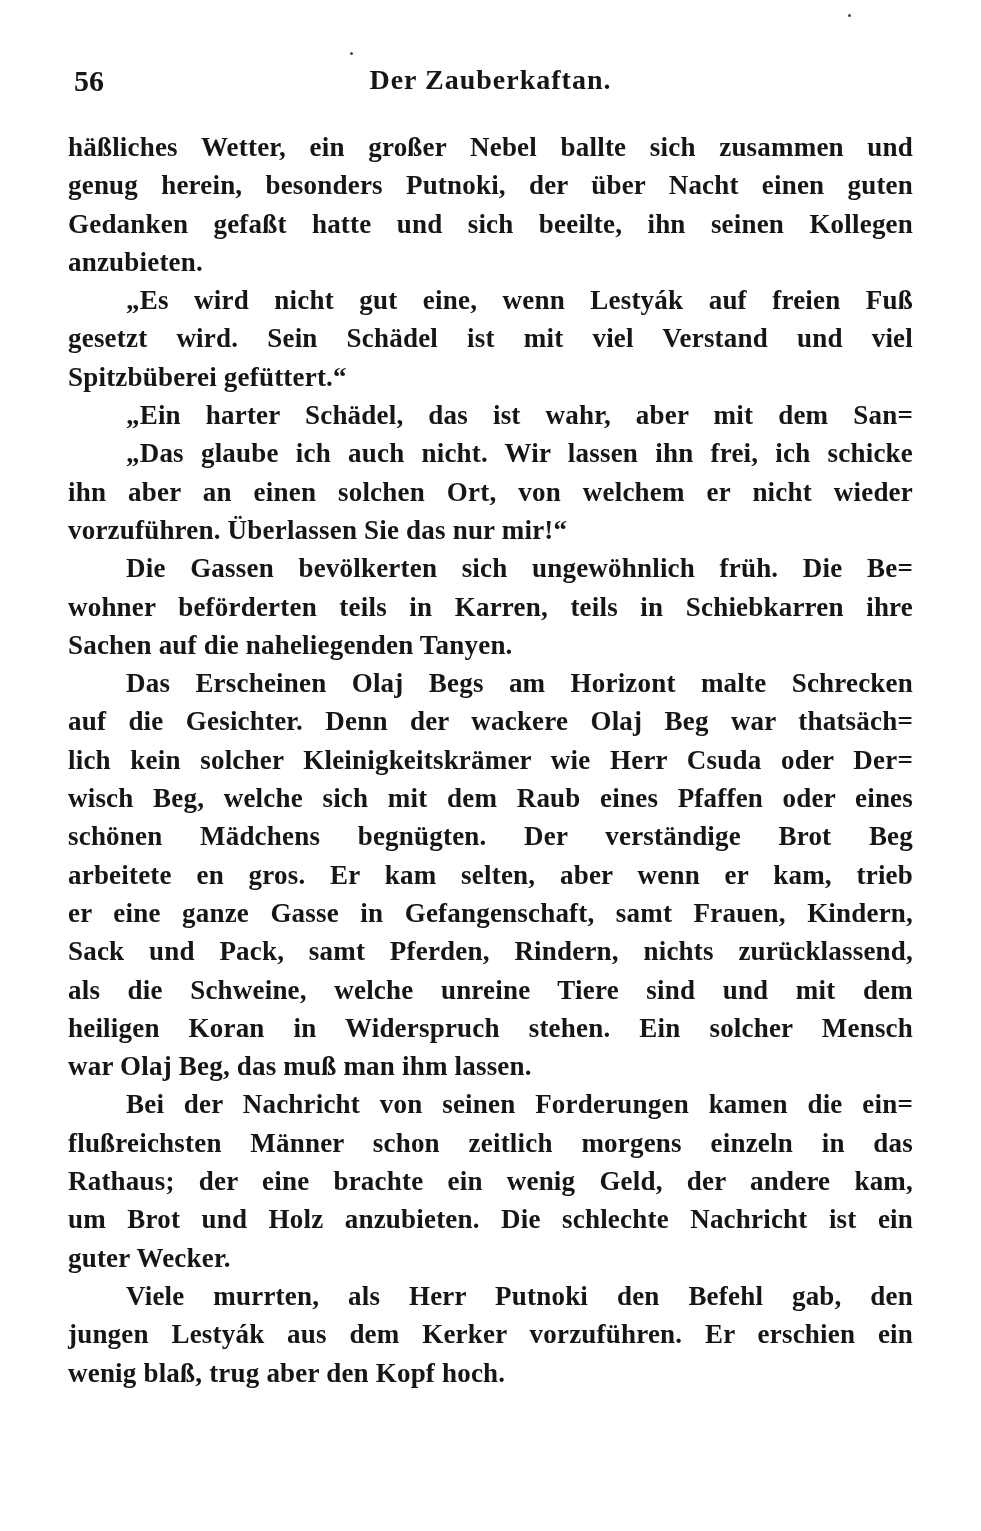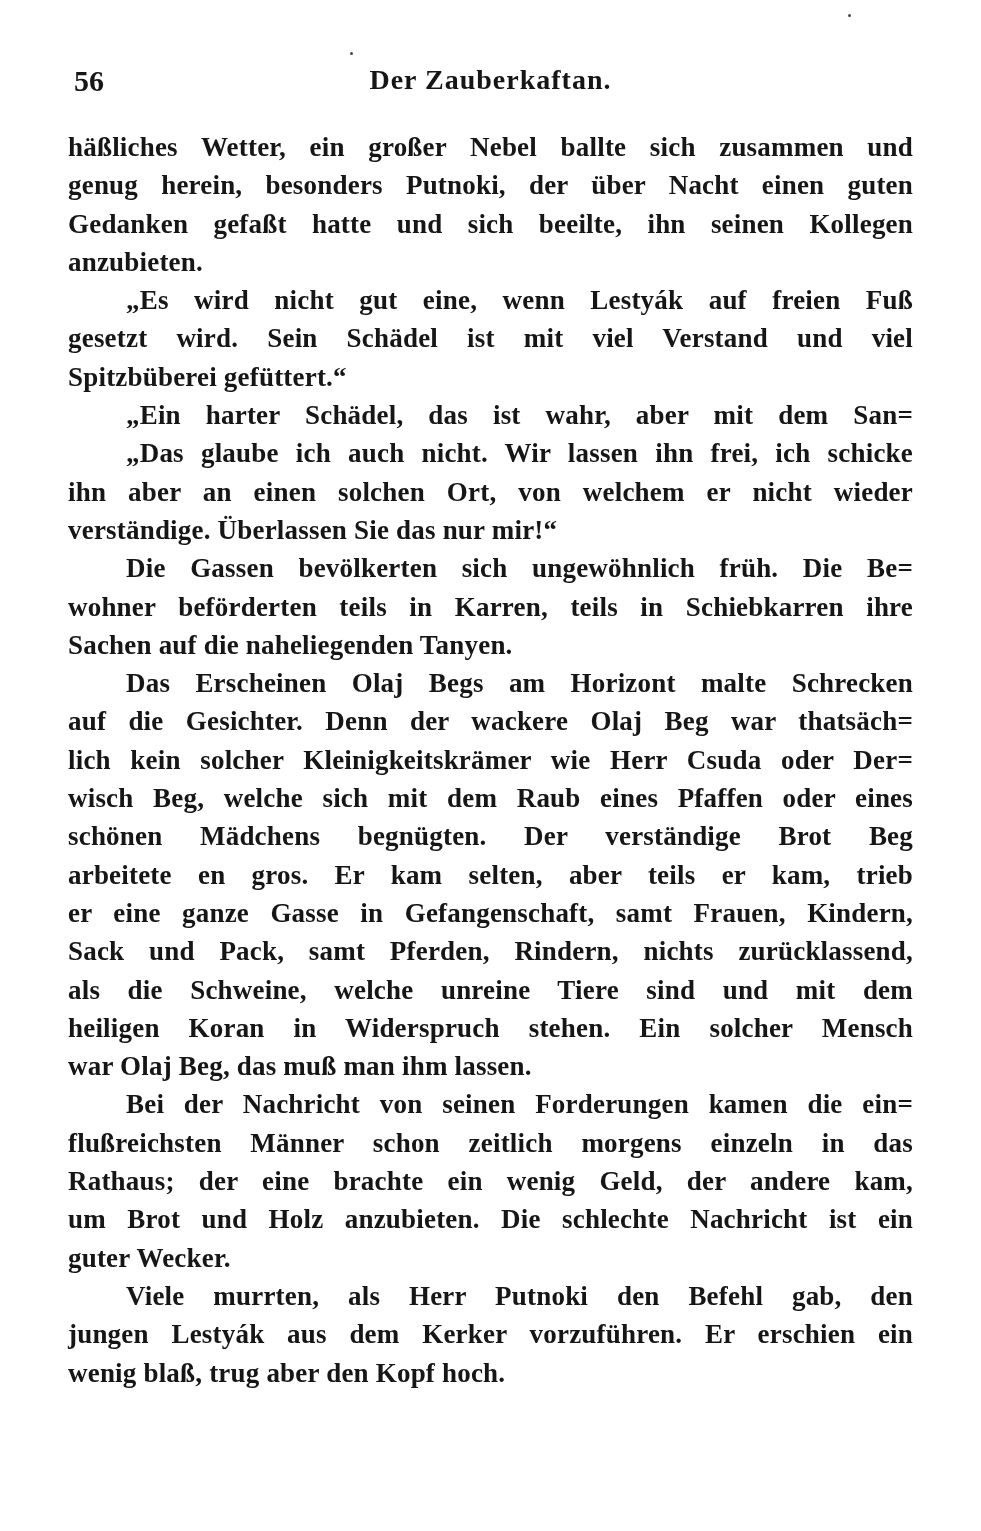--- a/index.html
+++ b/index.html
@@ -86,34 +86,34 @@
         <div class="line indent">„Es wird nicht gut eine, wenn Lestyák auf freien Fuß</div>
         <div class="line">gesetzt wird.  Sein Schädel ist mit viel Verstand und viel</div>
         <div class="line last">Spitzbüberei gefüttert.“</div>
       </div>
       <div class="para">
         <div class="line indent">„Ein harter Schädel, das ist wahr, aber mit dem San=</div>
       </div>
       <div class="para">
         <div class="line indent">„Das glaube ich auch nicht.  Wir lassen ihn frei, ich schicke</div>
         <div class="line">ihn aber an einen solchen Ort, von welchem er nicht wieder</div>
-        <div class="line last">verständige.  Überlassen Sie das nur mir!“</div>
+        <div class="line last">vorzuführen.  Überlassen Sie das nur mir!“</div>
       </div>
       <div class="para">
         <div class="line indent">Die Gassen bevölkerten sich ungewöhnlich früh.  Die Be=</div>
         <div class="line">wohner beförderten teils in Karren, teils in Schiebkarren ihre</div>
         <div class="line last">Sachen auf die naheliegenden Tanyen.</div>
       </div>
       <div class="para">
         <div class="line indent">Das Erscheinen Olaj Begs am Horizont malte Schrecken</div>
         <div class="line">auf die Gesichter.  Denn der wackere Olaj Beg war thatsäch=</div>
         <div class="line">lich kein solcher Kleinigkeitskrämer wie Herr Csuda oder Der=</div>
         <div class="line">wisch Beg, welche sich mit dem Raub eines Pfaffen oder eines</div>
         <div class="line">schönen Mädchens begnügten.  Der verständige Brot Beg</div>
-        <div class="line">arbeitete en gros.  Er kam selten, aber teils er kam, trieb</div>
+        <div class="line">arbeitete en gros.  Er kam selten, aber wenn er kam, trieb</div>
         <div class="line">er eine ganze Gasse in Gefangenschaft, samt Frauen, Kindern,</div>
         <div class="line">Sack und Pack, samt Pferden, Rindern, nichts zurücklassend,</div>
         <div class="line">als die Schweine, welche unreine Tiere sind und mit dem</div>
         <div class="line">heiligen Koran in Widerspruch stehen.  Ein solcher Mensch</div>
         <div class="line last">war Olaj Beg, das muß man ihm lassen.</div>
       </div>
       <div class="para">
         <div class="line indent">Bei der Nachricht von seinen Forderungen kamen die ein=</div>
         <div class="line">flußreichsten Männer schon zeitlich morgens einzeln in das</div>
         <div class="line">Rathaus; der eine brachte ein wenig Geld, der andere kam,</div>

